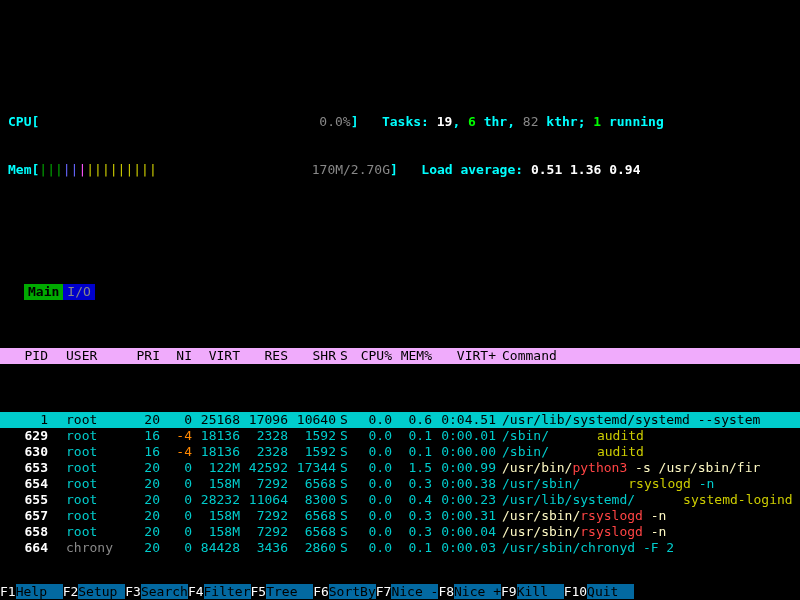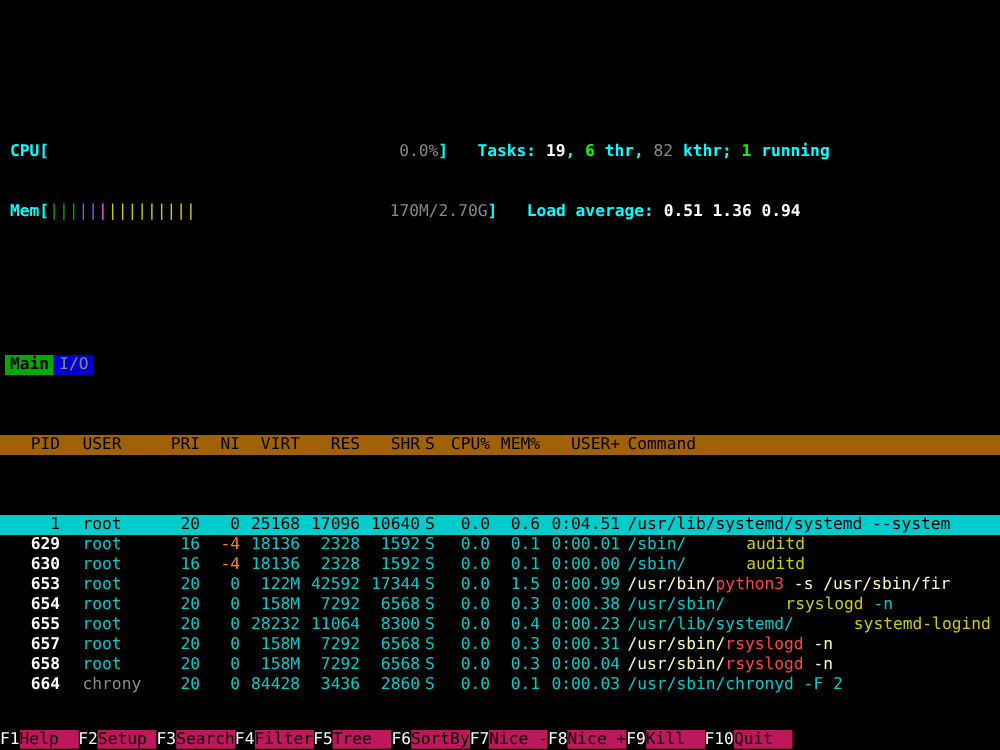--- a/index.html
+++ b/index.html
@@ -18,25 +18,25 @@
   .cyan-bold { color: #00ffff; font-weight: bold; }
   .white-bold { color: #ffffff; font-weight: bold; }
   .green-bold { color: #00ff00; font-weight: bold; }
   .green { color: #fef9c3; }
   .red { color: #ff4444; }
   .grey { color: #888888; }
   .yellow { color: #cccc00; margin-left: 48px; }
   .orange { color: #ff8800; }
   .footer { position: absolute; bottom: 0; left: 0; width: 800px; }
   .fkey { color: #ffffff; }
-  .flabel { background: #be185d; color: #000; }
+  .flabel { background: #0369a1; color: #000; }
   .tabrow { display: flex; }
   .tab-active { background: #00aa00; color: #000; padding: 0 4px; font-weight: bold; }
   .tab-inactive { background: #0000cc; color: #888; padding: 0 4px; }
-  .header-row { background: #a16207; color: #000; display: flex; justify-content: center; }
+  .header-row { background: #f0abfc; color: #000; display: flex; justify-content: center; }
   .header-row span { display: inline-block; }
   .row { display: flex; }
   .row span { display: inline-block; }
   .sel { background: #00cccc; color: #000; }
   
   .c-pid  { width: 48px; text-align: right; }
   .c-user { width: 80px; text-align: left; padding-left:18px;}
   .c-pri  { width: 32px; text-align: right; }
   .c-ni   { width: 32px; text-align: right; }
   .c-virt { width: 48px; text-align: right; }
@@ -60,38 +60,38 @@
 
 
 <div class="meters">
   <div><span class="cyan-bold">CPU</span><span class="cyan-bold">[</span><span style="display:inline-block;width:280px"></span><span class="grey">0.0%</span><span class="cyan-bold">]</span>   <span class="cyan-bold">Tasks:</span> <span class="white-bold">19</span><span class="cyan-bold">, </span><span class="green-bold">6</span> <span class="cyan-bold">thr,</span> <span class="grey">82</span> <span class="cyan-bold">kthr;</span> <span class="green-bold">1</span> <span class="cyan-bold">running</span></div>
   <div><span class="cyan-bold">Mem</span><span class="cyan-bold">[</span><span class="bar-g">|||</span><span class="bar-b">||</span><span class="bar-m">|</span><span class="bar-y">|||||||||</span><span style="display:inline-block;width:155px"></span><span class="grey">170M/2.70G</span><span class="cyan-bold">]</span>   <span class="cyan-bold">Load average:</span> <span class="white-bold">0.51</span> <span class="white-bold">1.36</span> <span class="white-bold">0.94</span></div>
 </div>
 
 <div style="height:10px"></div>
 
 
-<div class="tabrow" style="margin-left:4px">
+<div class="tabrow" style="margin-left:24px">
   <span class="tab-active">Main</span>
   <span class="tab-inactive">I/O</span>
 </div>
 
 
 <div class="header-row">
   <span class="c-pid">PID</span>
   <span class="c-user">USER</span>
   <span class="c-pri">PRI</span>
   <span class="c-ni">NI</span>
   <span class="c-virt">VIRT</span>
   <span class="c-res">RES</span>
   <span class="c-shr">SHR</span>
   <span class="c-s">S</span>
   <span class="c-cpu">CPU%</span>
   <span class="c-mem">MEM%</span>
-  <span class="c-time">USER+</span>
+  <span class="c-time">VIRT+</span>
   <span class="c-cmd">Command</span>
 </div>
 
 
 <div id="rows"><div class="row sel"><span class="c-pid">1</span><span class="c-user">root</span><span class="c-pri">20</span><span class="c-ni">0</span><span class="c-virt">25168</span><span class="c-res">17096</span><span class="c-shr">10640</span><span class="c-s">S</span><span class="c-cpu">0.0</span><span class="c-mem">0.6</span><span class="c-time">0:04.51</span><span class="c-cmd"><span class="">/usr/lib/systemd/systemd</span><span class=""> --system</span></span></div><div class="row"><span class="c-pid white-bold">629</span><span class="c-user">root</span><span class="c-pri">16</span><span class="c-ni orange">-4</span><span class="c-virt">18136</span><span class="c-res">2328</span><span class="c-shr">1592</span><span class="c-s">S</span><span class="c-cpu">0.0</span><span class="c-mem">0.1</span><span class="c-time">0:00.01</span><span class="c-cmd"><span class="cyan">/sbin/</span><span class="yellow">auditd</span></span></div><div class="row"><span class="c-pid white-bold">630</span><span class="c-user">root</span><span class="c-pri">16</span><span class="c-ni orange">-4</span><span class="c-virt">18136</span><span class="c-res">2328</span><span class="c-shr">1592</span><span class="c-s">S</span><span class="c-cpu">0.0</span><span class="c-mem">0.1</span><span class="c-time">0:00.00</span><span class="c-cmd"><span class="cyan">/sbin/</span><span class="yellow">auditd</span></span></div><div class="row"><span class="c-pid white-bold">653</span><span class="c-user">root</span><span class="c-pri">20</span><span class="c-ni">0</span><span class="c-virt">122M</span><span class="c-res">42592</span><span class="c-shr">17344</span><span class="c-s">S</span><span class="c-cpu">0.0</span><span class="c-mem">1.5</span><span class="c-time">0:00.99</span><span class="c-cmd"><span class="green">/usr/bin/</span><span class="red">python3</span><span class="green"> -s /usr/sbin/fir</span></span></div><div class="row"><span class="c-pid white-bold">654</span><span class="c-user">root</span><span class="c-pri">20</span><span class="c-ni">0</span><span class="c-virt">158M</span><span class="c-res">7292</span><span class="c-shr">6568</span><span class="c-s">S</span><span class="c-cpu">0.0</span><span class="c-mem">0.3</span><span class="c-time">0:00.38</span><span class="c-cmd"><span class="cyan">/usr/sbin/</span><span class="yellow">rsyslogd</span><span class="cyan"> -n</span></span></div><div class="row"><span class="c-pid white-bold">655</span><span class="c-user">root</span><span class="c-pri">20</span><span class="c-ni">0</span><span class="c-virt">28232</span><span class="c-res">11064</span><span class="c-shr">8300</span><span class="c-s">S</span><span class="c-cpu">0.0</span><span class="c-mem">0.4</span><span class="c-time">0:00.23</span><span class="c-cmd"><span class="cyan">/usr/lib/systemd/</span><span class="yellow">systemd-logind</span></span></div><div class="row"><span class="c-pid white-bold">657</span><span class="c-user">root</span><span class="c-pri">20</span><span class="c-ni">0</span><span class="c-virt">158M</span><span class="c-res">7292</span><span class="c-shr">6568</span><span class="c-s">S</span><span class="c-cpu">0.0</span><span class="c-mem">0.3</span><span class="c-time">0:00.31</span><span class="c-cmd"><span class="green">/usr/sbin/</span><span class="red">rsyslogd</span><span class="green"> -n</span></span></div><div class="row"><span class="c-pid white-bold">658</span><span class="c-user">root</span><span class="c-pri">20</span><span class="c-ni">0</span><span class="c-virt">158M</span><span class="c-res">7292</span><span class="c-shr">6568</span><span class="c-s">S</span><span class="c-cpu">0.0</span><span class="c-mem">0.3</span><span class="c-time">0:00.04</span><span class="c-cmd"><span class="green">/usr/sbin/</span><span class="red">rsyslogd</span><span class="green"> -n</span></span></div><div class="row"><span class="c-pid white-bold">664</span><span class="c-user grey">chrony</span><span class="c-pri">20</span><span class="c-ni">0</span><span class="c-virt">84428</span><span class="c-res">3436</span><span class="c-shr">2860</span><span class="c-s">S</span><span class="c-cpu">0.0</span><span class="c-mem">0.1</span><span class="c-time">0:00.03</span><span class="c-cmd"><span class="cyan">/usr/sbin/chronyd -F 2</span></span></div></div>
 
 
 <div class="footer" id="footer"><span class="fkey">F1</span><span class="flabel">Help  </span><span class="fkey">F2</span><span class="flabel">Setup </span><span class="fkey">F3</span><span class="flabel">Search</span><span class="fkey">F4</span><span class="flabel">Filter</span><span class="fkey">F5</span><span class="flabel">Tree  </span><span class="fkey">F6</span><span class="flabel">SortBy</span><span class="fkey">F7</span><span class="flabel">Nice -</span><span class="fkey">F8</span><span class="flabel">Nice +</span><span class="fkey">F9</span><span class="flabel">Kill  </span><span class="fkey">F10</span><span class="flabel">Quit  </span></div>
 
 

